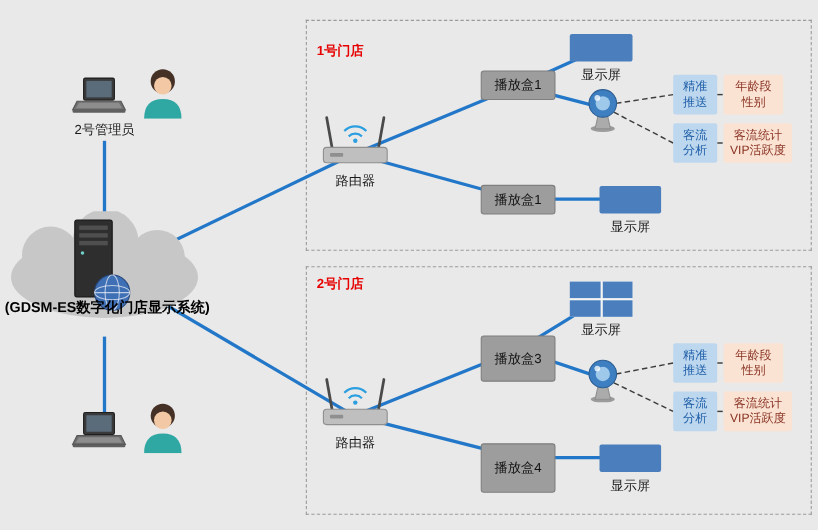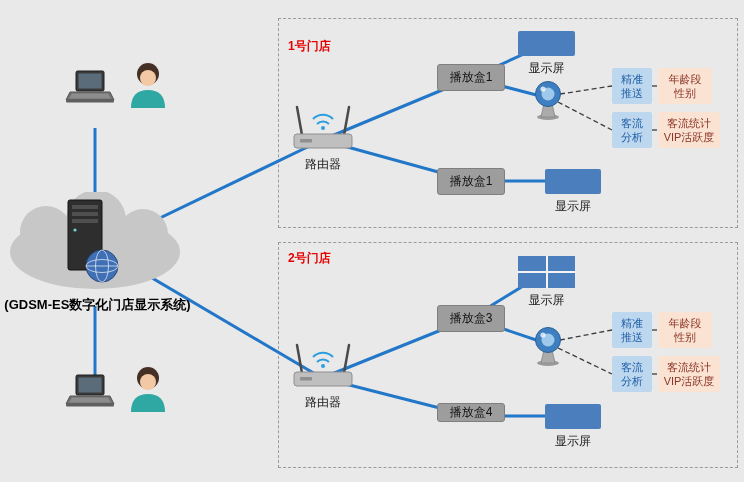--- a/index.html
+++ b/index.html
@@ -66,20 +66,21 @@
       <rect x="2" y="30" width="48" height="2.5" rx="1" fill="#5f5f5f"></rect>
     </svg>
   </div>
   <div class="abs" style="left:128px;top:62px;width:40px;height:46px">
     <svg class="icon" viewBox="0 0 40 46">
       <circle cx="20" cy="12" r="11" fill="#453026"></circle>
       <circle cx="20" cy="16" r="8" fill="#f3c9a5"></circle>
       <path d="M3,46 Q3,28 20,28 Q37,28 37,46 Z" fill="#2fa8a4"></path>
     </svg>
   </div>
+  <div class="abs node-label" style="left:40px;top:110px;width:110px">2号管理员</div>
 
   <div class="abs" style="left:8px;top:192px;width:175px;height:100px">
     <svg class="icon" viewBox="0 0 175 100">
       <ellipse cx="87" cy="60" rx="85" ry="37" fill="#c7c7c7"></ellipse>
       <circle cx="38" cy="40" r="26" fill="#c7c7c7"></circle>
       <circle cx="88" cy="28" r="30" fill="#c7c7c7"></circle>
       <circle cx="135" cy="42" r="25" fill="#c7c7c7"></circle>
     </svg>
   </div>
   <div class="abs" style="left:52px;top:198px;width:72px;height:90px">
@@ -88,21 +89,21 @@
       <rect x="20" y="7" width="26" height="4" fill="#4f4f4f"></rect>
       <rect x="20" y="14" width="26" height="4" fill="#4f4f4f"></rect>
       <rect x="20" y="21" width="26" height="4" fill="#4f4f4f"></rect>
       <circle cx="23" cy="32" r="1.6" fill="#6fd2cd"></circle>
       <circle cx="50" cy="68" r="16" fill="#3f6fb5" stroke="#27497c"></circle>
       <ellipse cx="50" cy="68" rx="16" ry="6.5" fill="none" stroke="rgba(255,255,255,0.65)"></ellipse>
       <ellipse cx="50" cy="68" rx="6.5" ry="16" fill="none" stroke="rgba(255,255,255,0.65)"></ellipse>
       <line x1="34" y1="68" x2="66" y2="68" stroke="rgba(255,255,255,0.65)"></line>
     </svg>
   </div>
-  <div class="abs system-label" style="left:0;top:296px;width:195px">(GDSM-ES数字化门店显示系统)</div>
+  <div class="abs system-label" style="left:0;top:271px;width:195px">(GDSM-ES数字化门店显示系统)</div>
 
   <div class="abs" style="left:64px;top:374px;width:52px;height:40px">
     <svg class="icon" viewBox="0 0 52 40">
       <rect x="12" y="1" width="28" height="20" rx="1.5" fill="#3a3a3a" stroke="#1e1e1e"></rect>
       <rect x="14.5" y="3.5" width="23" height="15" fill="#5a6b7a"></rect>
       <path d="M6,22 L46,22 L50,30 L2,30 Z" fill="#707070" stroke="#555"></path>
       <path d="M8,23.5 L44,23.5 L47,28.5 L5,28.5 Z" fill="#8d8d8d"></path>
       <rect x="2" y="30" width="48" height="2.5" rx="1" fill="#5f5f5f"></rect>
     </svg>
   </div>
@@ -160,21 +161,21 @@
   <div class="abs store-title" style="left:288px;top:250px">2号门店</div>
 
   <div class="abs display-grid" style="left:518px;top:256px;width:57px;height:32px">
     <div class="cell"></div>
     <div class="cell"></div>
     <div class="cell"></div>
     <div class="cell"></div>
   </div>
   <div class="abs node-label" style="left:518px;top:292px;width:57px">显示屏</div>
 
-  <div class="abs player" style="left:437px;top:305px;width:68px;height:27px">播放盒3</div>
+  <div class="abs player" style="left:437px;top:305px;width:68px;height:42px">播放盒3</div>
 
   <div class="abs" style="left:531px;top:326px;width:34px;height:40px">
     <svg class="icon" viewBox="0 0 34 40">
       <ellipse cx="17" cy="37" rx="11" ry="3" fill="#9b9b9b"></ellipse>
       <path d="M13,24 L21,24 L24,37 L10,37 Z" fill="#ababab" stroke="#8f8f8f"></path>
       <circle cx="17" cy="14" r="12.5" fill="#3d7fc1" stroke="#2c5f94"></circle>
       <circle cx="17" cy="14" r="6.5" fill="#9ec9ea"></circle>
       <circle cx="12" cy="9" r="2.6" fill="rgba(255,255,255,0.75)"></circle>
     </svg>
   </div>
@@ -194,17 +195,17 @@
       <line x1="52" y1="33" x2="57" y2="5" stroke="#4a4a4a" stroke-width="2.5" stroke-linecap="round"></line>
       <path d="M25,22 A8.5,8.5 0 0 1 37,22" fill="none" stroke="#2b9fe0" stroke-width="2"></path>
       <path d="M21,17 A14,14 0 0 1 41,17" fill="none" stroke="#2b9fe0" stroke-width="2"></path>
       <circle cx="31" cy="26" r="2" fill="#2b9fe0"></circle>
       <rect x="2" y="32" width="58" height="14" rx="3" fill="#bfbfbf" stroke="#8f8f8f"></rect>
       <rect x="8" y="37" width="12" height="3.5" rx="1" fill="#8f8f8f"></rect>
     </svg>
   </div>
   <div class="abs node-label" style="left:292px;top:394px;width:62px">路由器</div>
 
-  <div class="abs player" style="left:437px;top:403px;width:68px;height:19px">播放盒4</div>
+  <div class="abs player" style="left:437px;top:403px;width:68px;height:45px">播放盒4</div>
   <div class="abs display-single" style="left:545px;top:404px;width:56px;height:25px"></div>
   <div class="abs node-label" style="left:545px;top:433px;width:56px">显示屏</div>
 
 </div>
 
 </body></html>

